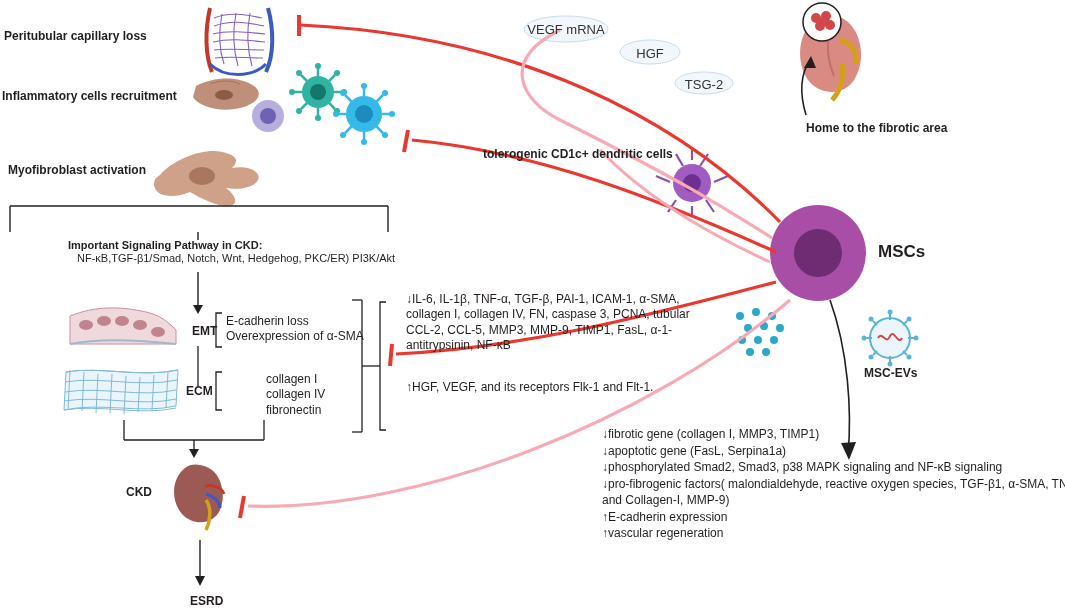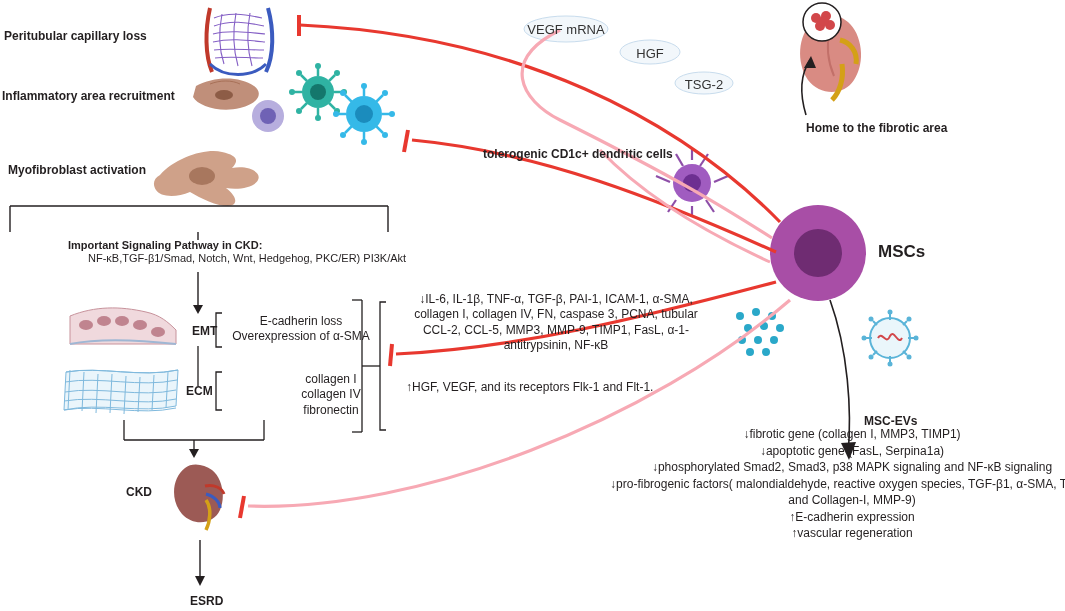--- a/index.html
+++ b/index.html
@@ -9,21 +9,21 @@
     font-family:"Liberation Sans", sans-serif;
     color:#231f20;
     position:relative;
     overflow:hidden;
   }
   .abs{position:absolute;}
   .lbl{font-size:12px;line-height:1.28;}
   .bold{font-weight:bold;}
   .small{font-size:11px;}
   svg{position:absolute;left:0;top:0;}
-  .txtblock{white-space:pre-line;text-align:center;}
+  .txtblock{white-space:pre-line;}
   .ovallabel{
     font-size:13px;color:#333;text-align:center;
     display:flex;align-items:center;justify-content:center;
   }
 </style>
 </head>
 <body>
 
 <svg width="1065" height="611" viewBox="0 0 1065 611">
 
@@ -301,26 +301,26 @@
   <g stroke="#f7a9b4" stroke-width="3.2" fill="none">
     <path d="M772 238 C720 205 680 180 560 120 C520 100 500 60 560 30"></path>
   </g>
   <g stroke="#f7a9b4" stroke-width="3" fill="none">
     <path d="M770 262 C700 230 640 192 600 150"></path>
   </g>
 </svg>
 
 <div class="abs lbl bold" style="left:4px; top:29px; width:170px;">Peritubular capillary  loss</div>
 
-<div class="abs lbl bold" style="left:2px; top:89px; width:190px;">Inflammatory area recruitment</div>
+<div class="abs lbl bold" style="left:2px; top:89px; width:190px;">Inflammatory cells recruitment</div>
 
 <div class="abs lbl bold" style="left:8px; top:163px; width:180px;">Myofibroblast activation</div>
 
 <div class="abs small bold" style="left:68px; top:239px; width:330px;">Important Signaling Pathway in CKD:</div>
-<div class="abs small" style="left:76px; top:252px; width:340px;padding-left:12px;">NF-κB,TGF-β1/Smad, Notch, Wnt, Hedgehog, PKC/ER) PI3K/Akt</div>
+<div class="abs small" style="left:65px; top:252px; width:340px;padding-left:12px;">NF-κB,TGF-β1/Smad, Notch, Wnt, Hedgehog, PKC/ER) PI3K/Akt</div>
 
 <div class="abs lbl bold" style="left:192px; top:324px;">EMT</div>
 <div class="abs lbl txtblock" style="left:226px; top:314px; width:150px;">E-cadherin loss
 Overexpression of α-SMA</div>
 
 <div class="abs lbl bold" style="left:186px; top:384px;">ECM</div>
 <div class="abs lbl txtblock" style="left:226px; top:372px; width:130px;margin-left:40px;">collagen I
 collagen IV
 fibronectin</div>
 
@@ -333,20 +333,20 @@
 <div class="abs lbl" style="left:406px; top:380px; width:320px;">↑HGF, VEGF, and its receptors Flk-1 and Flt-1.</div>
 
 <div class="abs ovallabel" style="left:524px; top:21px; width:84px; height:16px;">VEGF mRNA</div>
 <div class="abs ovallabel" style="left:620px; top:45px; width:60px; height:16px;">HGF</div>
 <div class="abs ovallabel" style="left:675px; top:76px; width:58px; height:16px;">TSG-2</div>
 
 <div class="abs lbl bold" style="left:806px; top:121px;">Home to  the fibrotic area</div>
 
 <div class="abs bold" style="left:878px; top:242px; font-size:17px;">MSCs</div>
 
-<div class="abs lbl bold" style="left:864px; top:366px;margin-top:48px;">MSC-EVs</div>
+<div class="abs lbl bold" style="left:864px; top:366px;">MSC-EVs</div>
 
 <div class="abs lbl txtblock" style="left:566px; top:426px; width:500px; line-height:1.38;margin-left:36px;">↓fibrotic gene  (collagen I, MMP3, TIMP1)
 ↓apoptotic gene  (FasL, Serpina1a)
 ↓phosphorylated Smad2, Smad3, p38 MAPK signaling and NF-κB signaling
 ↓pro-fibrogenic factors( malondialdehyde, reactive oxygen species, TGF-β1, α-SMA, TNF-α and Collagen-I,  MMP-9)
 ↑E-cadherin expression
 ↑vascular regeneration</div>
 
 </body></html>

